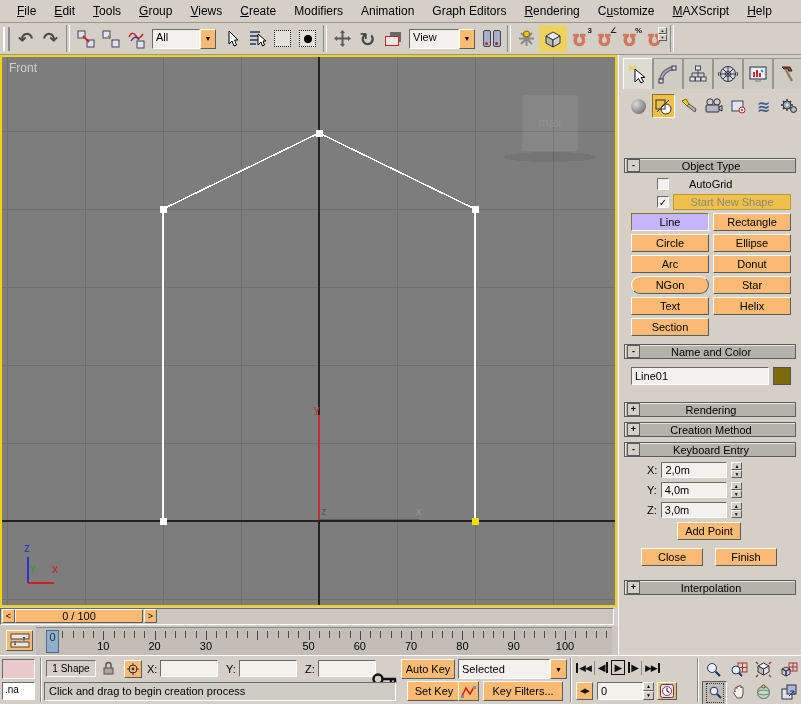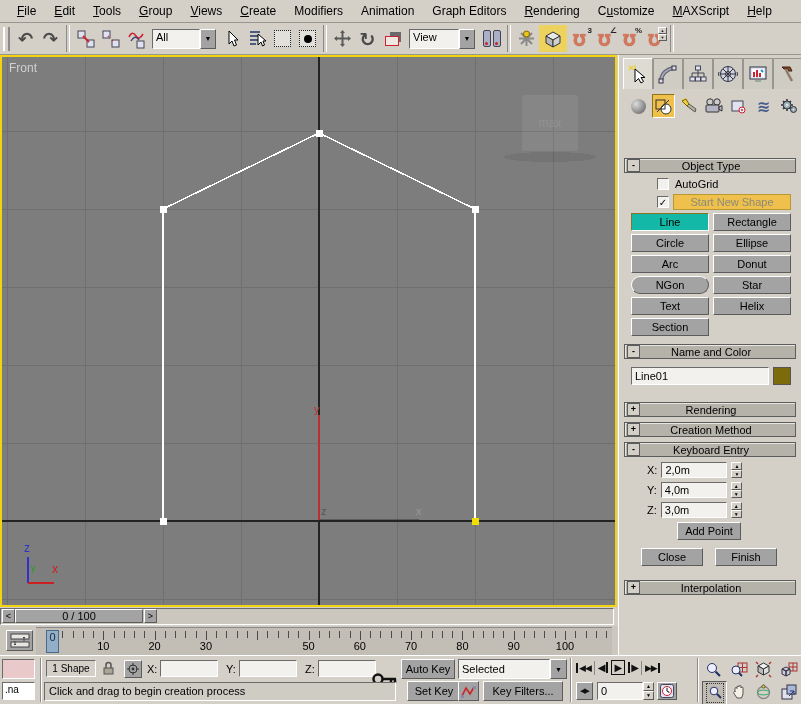--- a/index.html
+++ b/index.html
@@ -1,22 +1,22 @@
 <!DOCTYPE html>
 <html><head>
 <meta charset="utf-8">
 <style>
   html,body{margin:0;padding:0;background:#555;}
   #app{position:relative;width:801px;height:704px;background:#d4d0c8;
        font-family:"Liberation Sans","DejaVu Sans",sans-serif;font-size:11px;color:#000;
        overflow:hidden;user-select:none;}
   .in{border-top:1px solid #6b6b6b;border-left:1px solid #6b6b6b;border-right:1px solid #fff;border-bottom:1px solid #fff;}
   .btn{display:flex;align-items:center;justify-content:center;border-top:1px solid #fff;border-left:1px solid #fff;
-       border-right:1px solid #5c5c5c;border-bottom:1px solid #5c5c5c;background:#a3a3a3;box-sizing:border-box;cursor:default;}
-  .btn.active{background:#14b8a6;border-top:1px solid #8a7420;border-left:1px solid #8a7420;border-right:1px solid #fff;border-bottom:1px solid #fff;text-align:right;}
+       border-right:1px solid #5c5c5c;border-bottom:1px solid #5c5c5c;background:#fdba74;box-sizing:border-box;cursor:default;}
+  .btn.active{background:#c4b5fd;border-top:1px solid #8a7420;border-left:1px solid #8a7420;border-right:1px solid #fff;border-bottom:1px solid #fff;text-align:right;}
   .field{background:#f2f1ee;border-top:1px solid #6b6b6b;border-left:1px solid #6b6b6b;border-right:1px solid #fff;border-bottom:1px solid #fff;box-sizing:border-box;padding:1px 3px;overflow:hidden;white-space:nowrap;}
   .sep{width:2px;align-self:stretch;margin:2px 3px;border-left:1px solid #8a8a8a;border-right:1px solid #fff;}
   .spin{display:flex;flex-direction:column;width:11px;box-sizing:border-box;}
   .spin span{flex:1;display:flex;align-items:center;justify-content:center;font-size:5px;line-height:5px;
        border-top:1px solid #fff;border-left:1px solid #fff;border-right:1px solid #5c5c5c;border-bottom:1px solid #5c5c5c;background:#d4d0c8;}
   
   #menubar{position:absolute;left:0;top:0;width:801px;height:23px;display:flex;align-items:center;
            padding-left:8px;box-sizing:border-box;border-bottom:1px solid #9a968e;font-size:12px;gap:0;}
   .menu-item{padding:4px 9px;}
   .menu-item u{text-decoration:underline;}
@@ -356,21 +356,21 @@
             <circle cx="13.5" cy="12.5" r="1" fill="#dde"></circle>
           </svg>
         </div>
     </div>
 
     <div class="roll" style="top:103px">
       <span class="pm">-</span>
       <span class="rtitle">Object Type</span>
       </div>
 
-    <div class="abs" style="position:absolute;left:38px;top:123px;display:flex;align-items:center;gap:6px">
+    <div class="abs" style="position:absolute;left:38px;top:123px;display:flex;align-items:center;gap:20px">
       <span class="cb"></span>
       <span>AutoGrid</span>
       </div>
     <div class="abs" style="position:absolute;left:38px;top:139px;display:flex;align-items:center;gap:4px">
       <span class="cb">✓</span>
       <span style="display:inline-block;width:116px;background:#efc14c;color:#8a8a7a;text-align:center;padding:1px 0;border:1px solid #b89a30">Start New Shape</span>
       </div>
 
     <div id="shape-btns">
         <div class="shape-btn btn active" style="left: 12px; top: 158px;">Line</div>

